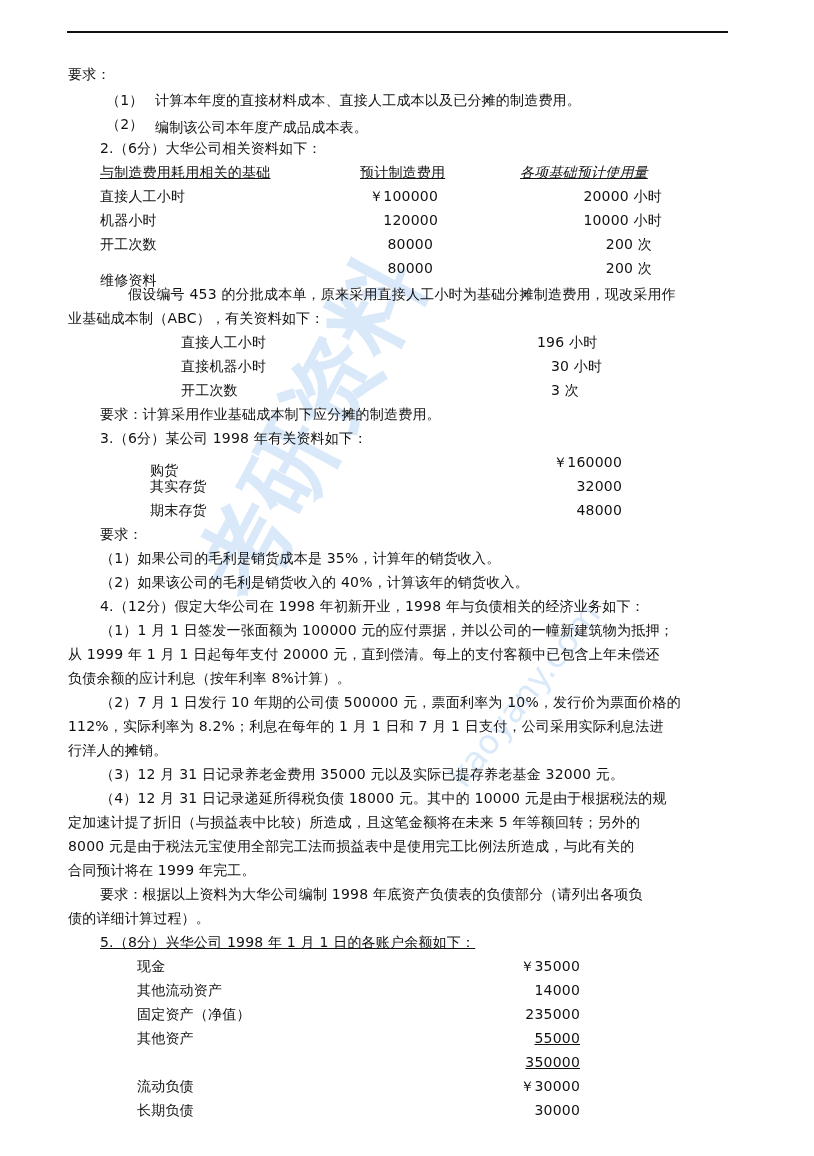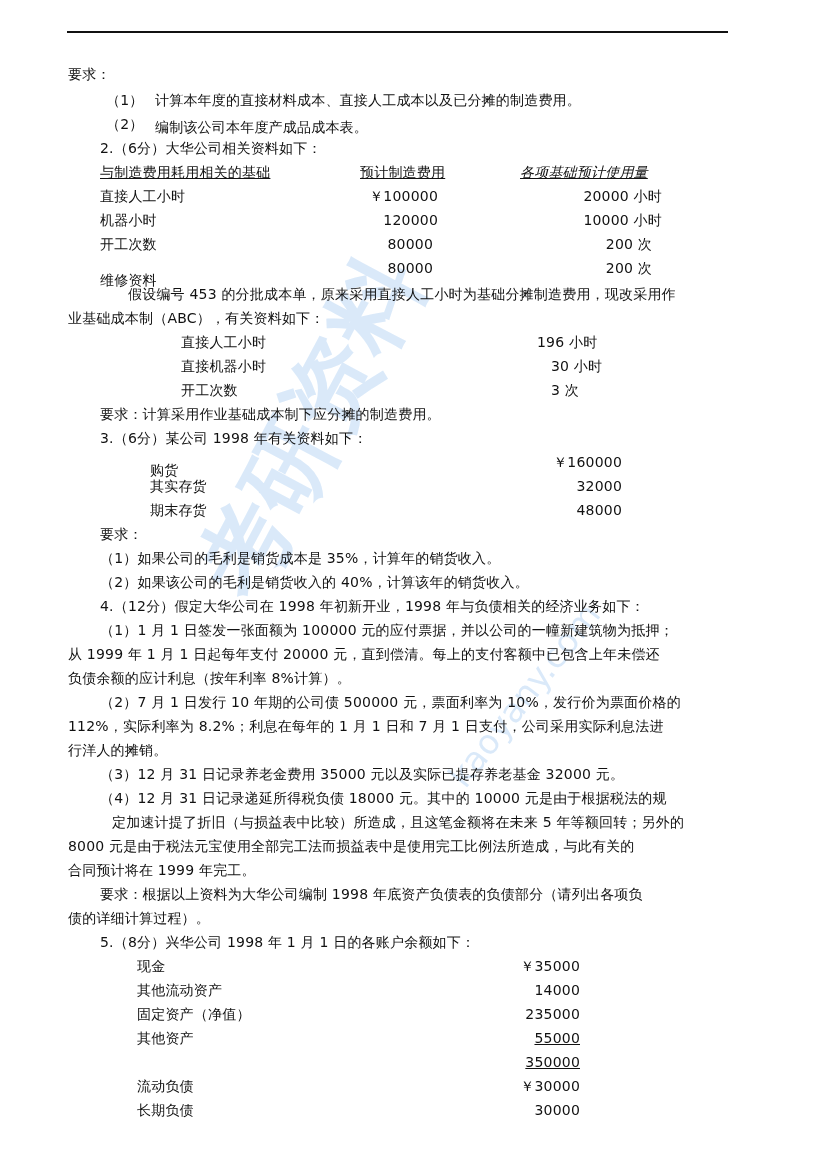--- a/index.html
+++ b/index.html
@@ -72,27 +72,27 @@
 
 <div class="ln" style="left:100px; top:596px;">4.（12分）假定大华公司在 1998 年初新开业，1998 年与负债相关的经济业务如下：</div>
 <div class="ln" style="left:100px; top:620px;">（1）1 月 1 日签发一张面额为 100000 元的应付票据，并以公司的一幢新建筑物为抵押；</div>
 <div class="ln" style="left:68px; top:644px;">从 1999 年 1 月 1 日起每年支付 20000 元，直到偿清。每上的支付客额中已包含上年未偿还</div>
 <div class="ln" style="left:68px; top:668px;text-align:right;">负债余额的应计利息（按年利率 8%计算）。</div>
 <div class="ln" style="left:100px; top:692px;">（2）7 月 1 日发行 10 年期的公司债 500000 元，票面利率为 10%，发行价为票面价格的</div>
 <div class="ln" style="left:68px; top:716px;">112%，实际利率为 8.2%；利息在每年的 1 月 1 日和 7 月 1 日支付，公司采用实际利息法进</div>
 <div class="ln" style="left:68px; top:740px;">行洋人的摊销。</div>
 <div class="ln" style="left:100px; top:764px;">（3）12 月 31 日记录养老金费用 35000 元以及实际已提存养老基金 32000 元。</div>
 <div class="ln" style="left:100px; top:788px;">（4）12 月 31 日记录递延所得税负债 18000 元。其中的 10000 元是由于根据税法的规</div>
-<div class="ln" style="left:68px; top:812px;margin-left:44px;">定加速计提了折旧（与损益表中比较）所造成，且这笔金额将在未来 5 年等额回转；另外的</div>
+<div class="ln" style="left:68px; top:812px;">定加速计提了折旧（与损益表中比较）所造成，且这笔金额将在未来 5 年等额回转；另外的</div>
 <div class="ln" style="left:68px; top:836px;">8000  元是由于税法元宝使用全部完工法而损益表中是使用完工比例法所造成，与此有关的</div>
 <div class="ln" style="left:68px; top:860px;">合同预计将在 1999 年完工。</div>
 <div class="ln" style="left:100px; top:884px;">要求：根据以上资料为大华公司编制 1998 年底资产负债表的负债部分（请列出各项负</div>
 <div class="ln" style="left:68px; top:908px;">债的详细计算过程）。</div>
 
-<div class="ln" style="left:100px; top:932px;">5.（8分）兴华公司 1998 年 1 月 1 日的各账户余额如下：</div>
+<div class="ln" style="left:100px; top:932px;text-decoration:underline;">5.（8分）兴华公司 1998 年 1 月 1 日的各账户余额如下：</div>
 <div class="ln" style="left:137px; top:956px;">现金</div>
 <div class="ln r" style="left:480px; width:100px; top:956px;">￥35000</div>
 <div class="ln" style="left:137px; top:980px;">其他流动资产</div>
 <div class="ln r" style="left:480px; width:100px; top:980px;">14000</div>
 <div class="ln" style="left:137px; top:1004px;">固定资产（净值）</div>
 <div class="ln r" style="left:480px; width:100px; top:1004px;">235000</div>
 <div class="ln" style="left:137px; top:1028px;">其他资产</div>
 <div class="ln r u" style="left:480px; width:100px; top:1028px;">55000</div>
 <div class="ln r u" style="left:480px; width:100px; top:1052px;">350000</div>
 <div class="ln" style="left:137px; top:1076px;">流动负债</div>

